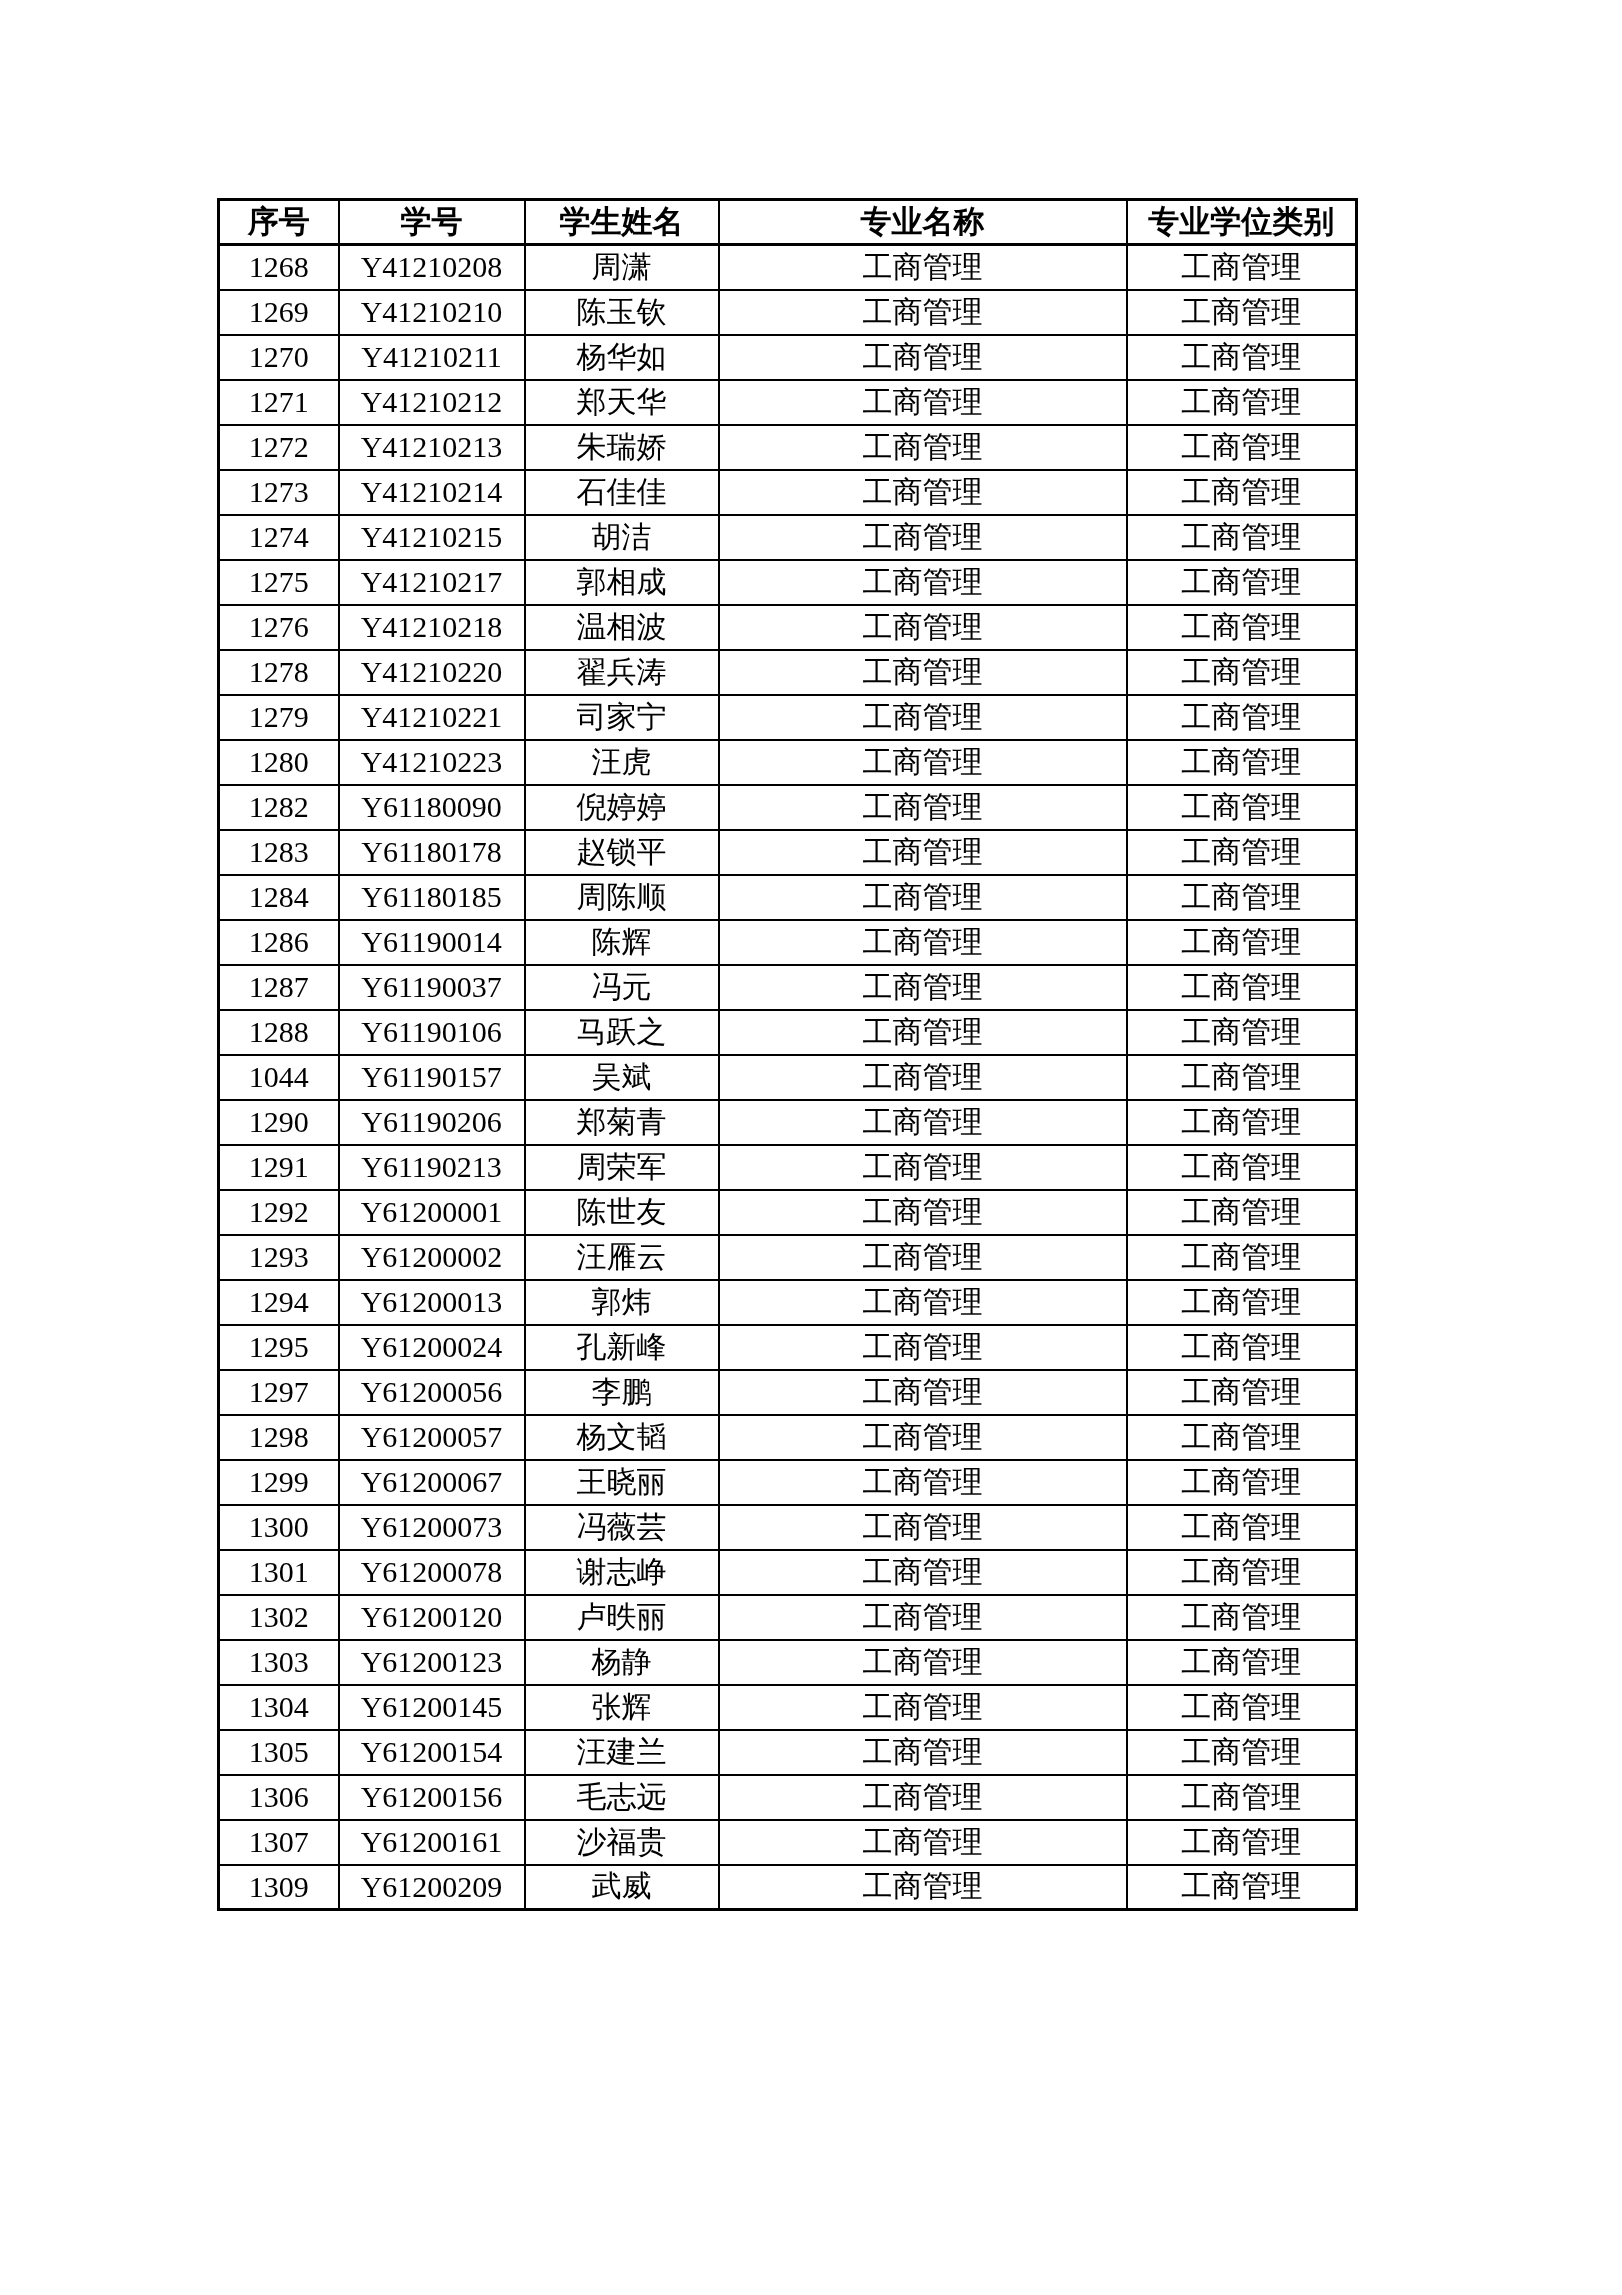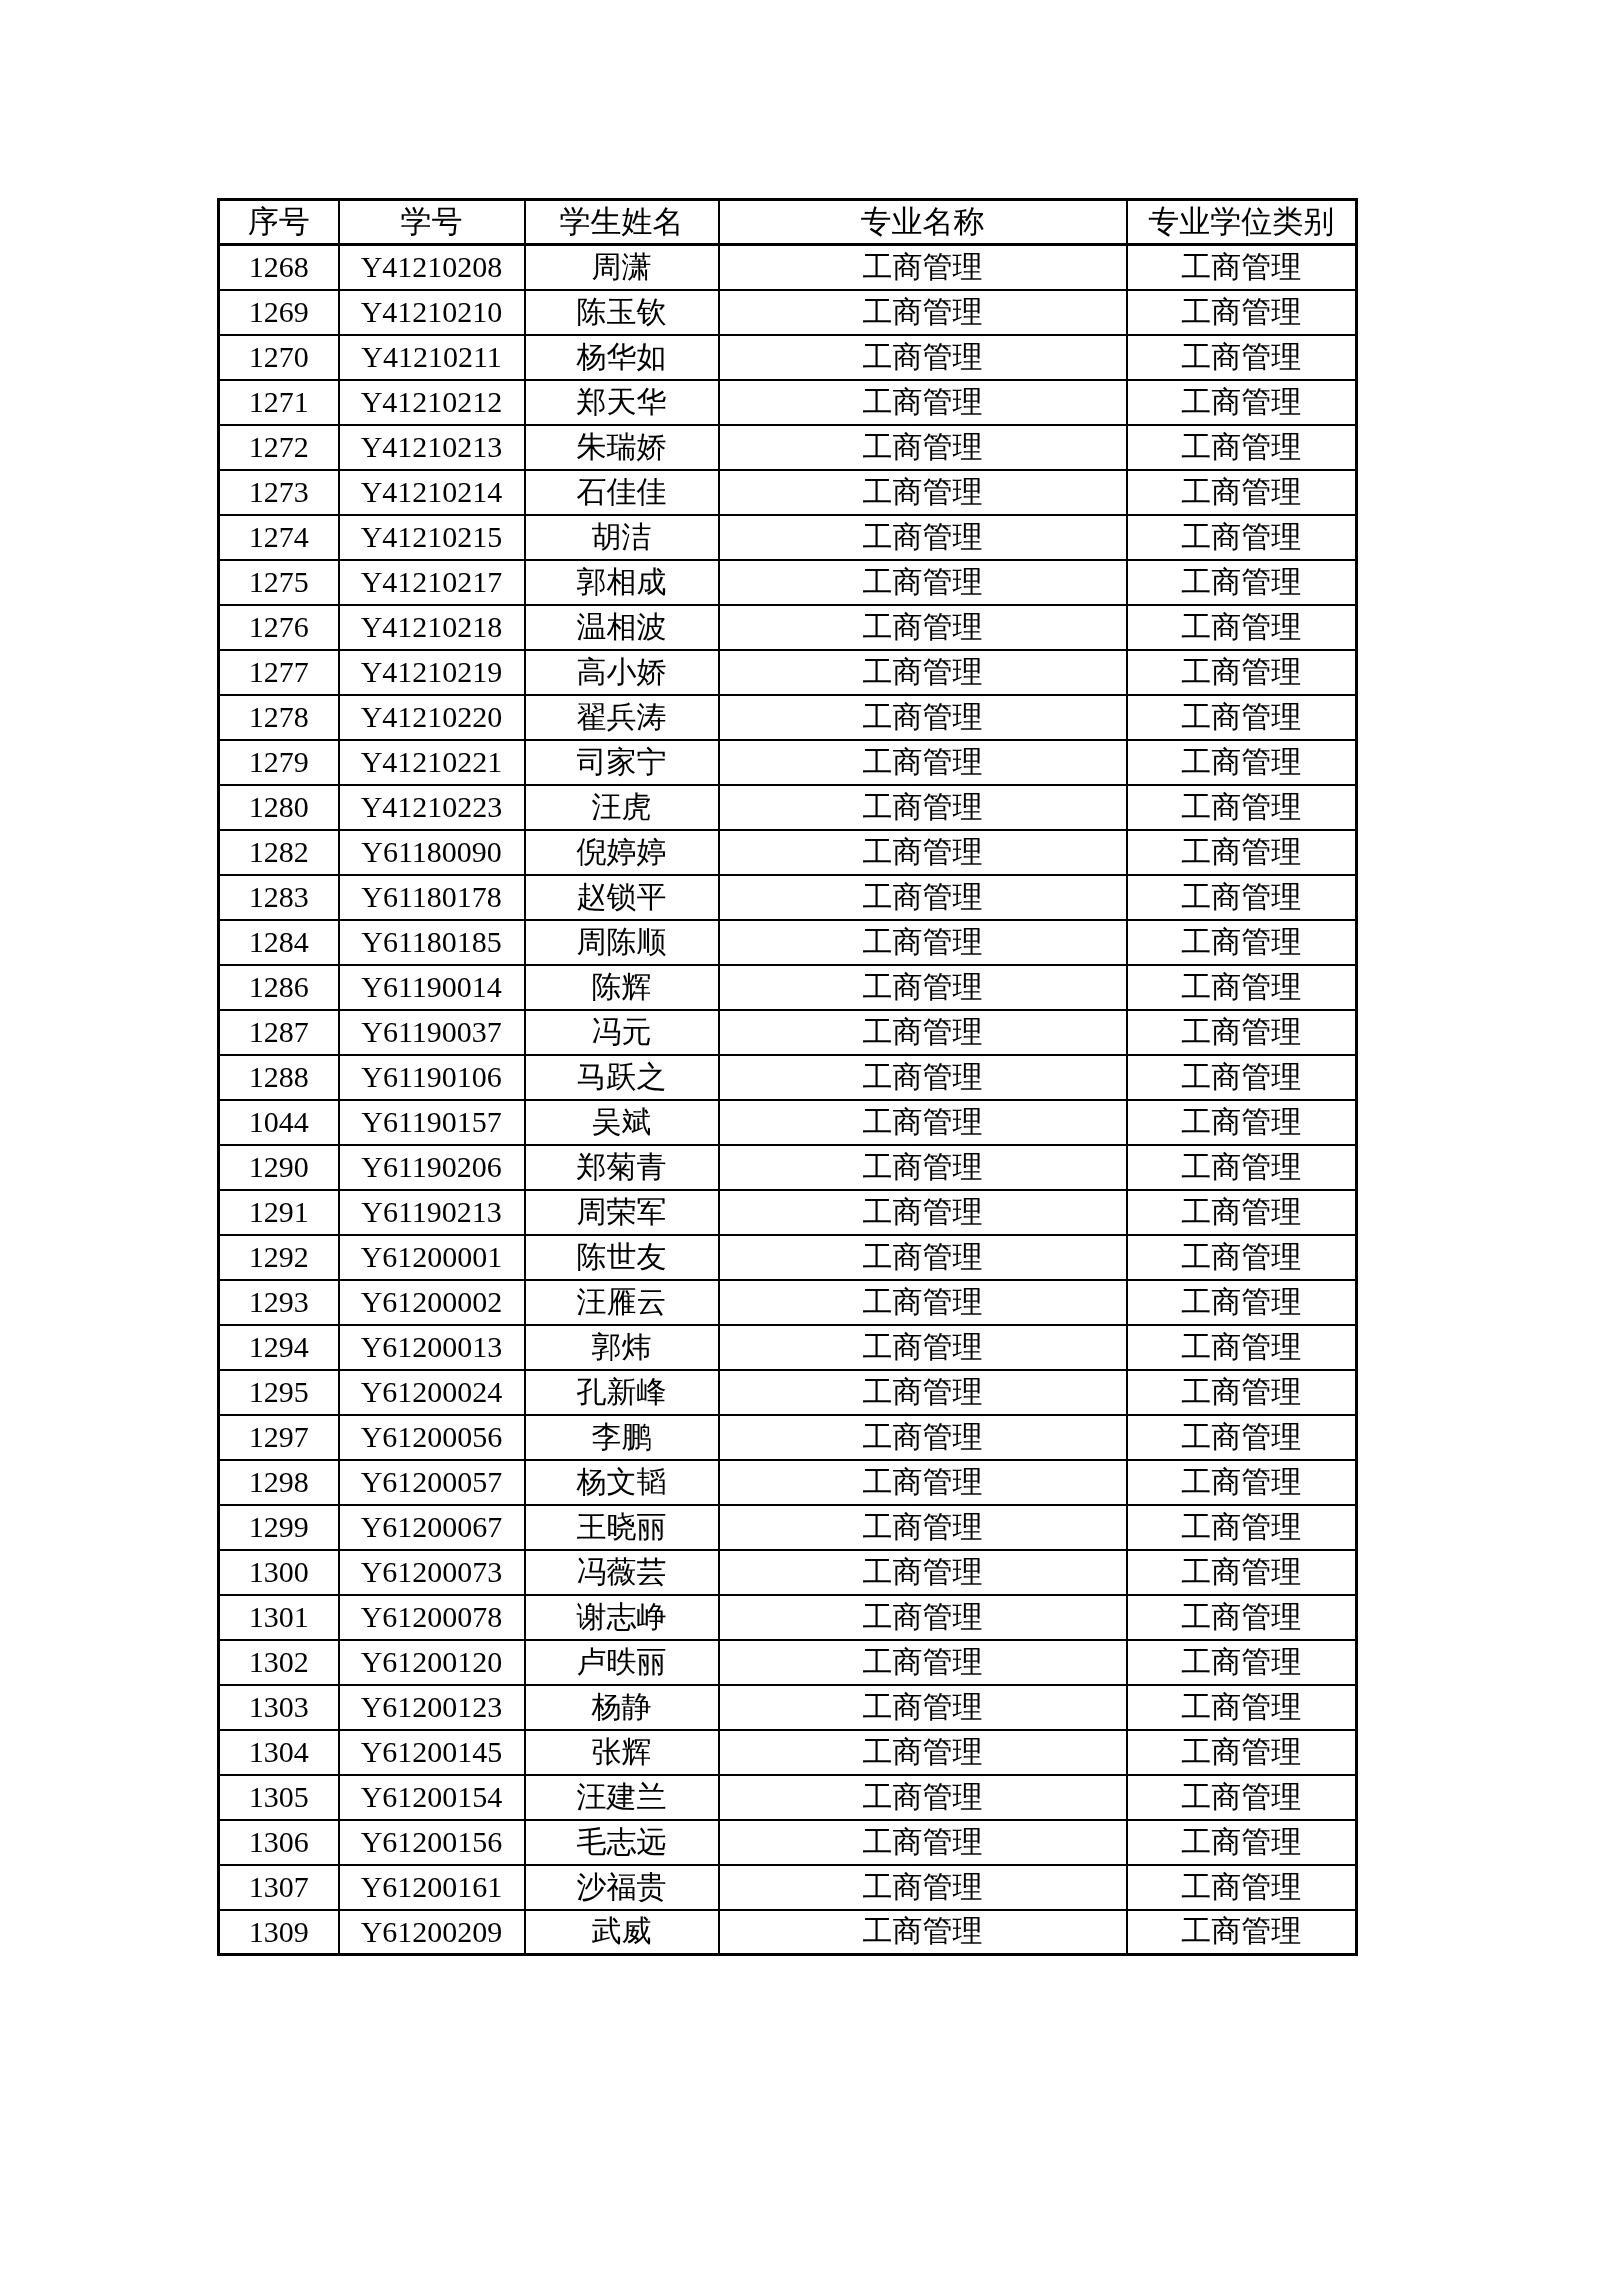--- a/index.html
+++ b/index.html
@@ -32,21 +32,21 @@
     vertical-align: middle;
     padding: 0;
     overflow: hidden;
     white-space: nowrap;
   }
   table.roster thead tr {
     height: 41px;
   }
   table.roster thead th {
     font-size: 31px;
-    font-weight: normal;
+    font-weight: bold;
     border-bottom: 3.3px solid #000000;
   }
   table.roster tbody tr {
     height: 45px;
     margin-left: 36px;
   }
   table.roster tbody td {
     font-size: 30px;
     font-weight: normal;
   }
@@ -130,27 +130,20 @@
           <td>工商管理</td>
         </tr>
         <tr>
           <td>1276</td>
           <td>Y41210218</td>
           <td>温相波</td>
           <td>工商管理</td>
           <td>工商管理</td>
         </tr>
         <tr>
-          <td>1277</td>
-          <td>Y41210219</td>
-          <td>高小娇</td>
-          <td>工商管理</td>
-          <td>工商管理</td>
-        </tr>
-        <tr>
           <td>1278</td>
           <td>Y41210220</td>
           <td>翟兵涛</td>
           <td>工商管理</td>
           <td>工商管理</td>
         </tr>
         <tr>
           <td>1279</td>
           <td>Y41210221</td>
           <td>司家宁</td>

